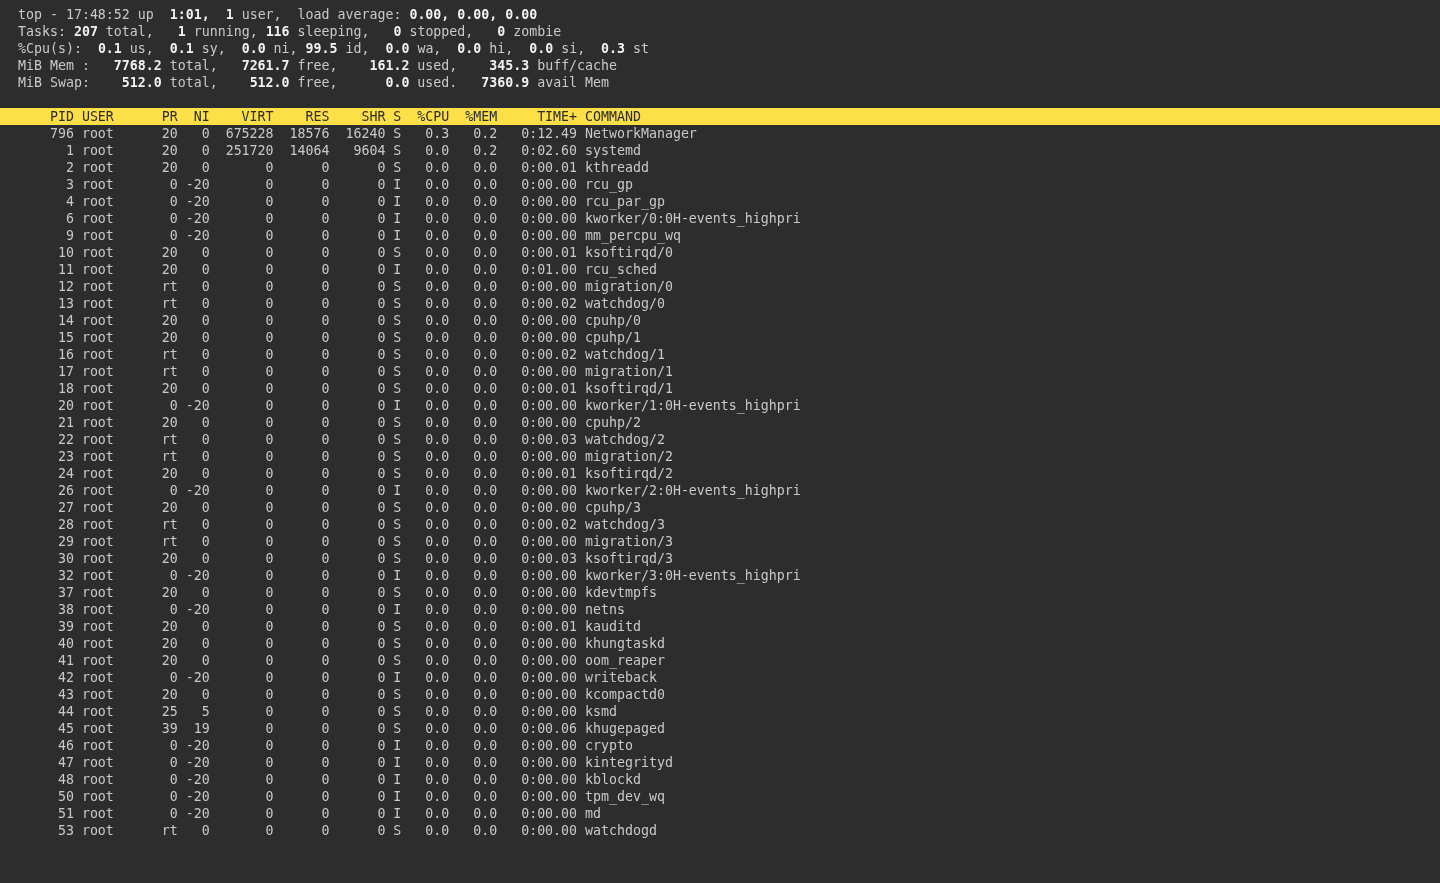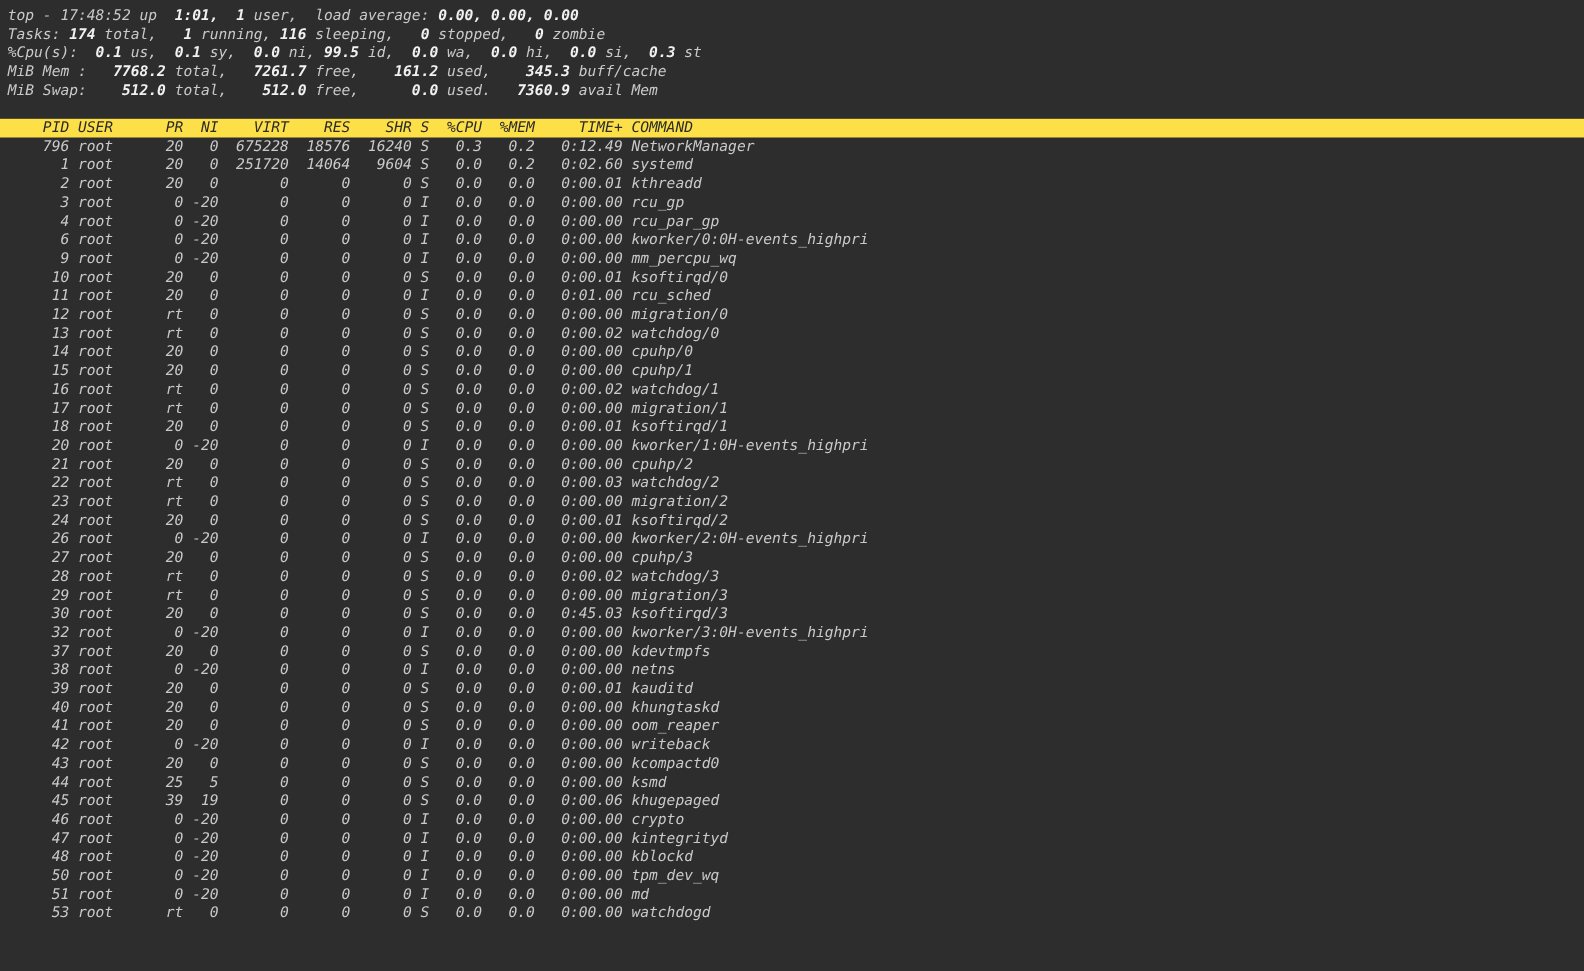--- a/index.html
+++ b/index.html
@@ -19,43 +19,42 @@
     box-sizing: border-box;
     padding-top: 6px;
     font-family: "DejaVu Sans Mono", "Liberation Mono", monospace;
     font-size: 13.28px;
     line-height: 17px;
     color: #c9c9c9;
   }
   .line {
     height: 17px;
     white-space: pre;
-    padding-left: 7px;
-    font-style: italic;
+    padding-left: 18px;
   }
   .line .b {
     font-weight: bold;
     color: #f1f1f1;
   }
   .hdr-bar {
     background: #fde047;
     color: #2b2b2b;
     width: 1440px;
   }
   .rows .line {
     color: #c9c9c9;
   }
 </style>
 </head>
 <body>
 
 <div class="screen">
   <div id="summary">
       <div class="line"><span>top - 17:48:52 up  </span><span class="b">1:01,</span><span>  </span><span class="b">1</span><span> user,  load average: </span><span class="b">0.00, 0.00, 0.00</span></div>
-      <div class="line"><span>Tasks: </span><span class="b">174</span><span> total,   </span><span class="b">1</span><span> running, </span><span class="b">116</span><span> sleeping,   </span><span class="b">0</span><span> stopped,   </span><span class="b">0</span><span> zombie</span></div>
+      <div class="line"><span>Tasks: </span><span class="b">207</span><span> total,   </span><span class="b">1</span><span> running, </span><span class="b">116</span><span> sleeping,   </span><span class="b">0</span><span> stopped,   </span><span class="b">0</span><span> zombie</span></div>
       <div class="line"><span>%Cpu(s):  </span><span class="b">0.1</span><span> us,  </span><span class="b">0.1</span><span> sy,  </span><span class="b">0.0</span><span> ni, </span><span class="b">99.5</span><span> id,  </span><span class="b">0.0</span><span> wa,  </span><span class="b">0.0</span><span> hi,  </span><span class="b">0.0</span><span> si,  </span><span class="b">0.3</span><span> st</span></div>
       <div class="line"><span>MiB Mem :   </span><span class="b">7768.2</span><span> total,   </span><span class="b">7261.7</span><span> free,    </span><span class="b">161.2</span><span> used,    </span><span class="b">345.3</span><span> buff/cache</span></div>
       <div class="line"><span>MiB Swap:    </span><span class="b">512.0</span><span> total,    </span><span class="b">512.0</span><span> free,      </span><span class="b">0.0</span><span> used.   </span><span class="b">7360.9</span><span> avail Mem</span></div>
     </div>
   <div class="line"></div>
   <div class="line hdr-bar" id="table-header">    PID USER      PR  NI    VIRT    RES    SHR S  %CPU  %MEM     TIME+ COMMAND</div>
   <div class="rows" id="table-rows">
       <div class="line">    796 root      20   0  675228  18576  16240 S   0.3   0.2   0:12.49 NetworkManager</div>
       <div class="line">      1 root      20   0  251720  14064   9604 S   0.0   0.2   0:02.60 systemd</div>
       <div class="line">      2 root      20   0       0      0      0 S   0.0   0.0   0:00.01 kthreadd</div>
@@ -74,21 +73,21 @@
       <div class="line">     18 root      20   0       0      0      0 S   0.0   0.0   0:00.01 ksoftirqd/1</div>
       <div class="line">     20 root       0 -20       0      0      0 I   0.0   0.0   0:00.00 kworker/1:0H-events_highpri</div>
       <div class="line">     21 root      20   0       0      0      0 S   0.0   0.0   0:00.00 cpuhp/2</div>
       <div class="line">     22 root      rt   0       0      0      0 S   0.0   0.0   0:00.03 watchdog/2</div>
       <div class="line">     23 root      rt   0       0      0      0 S   0.0   0.0   0:00.00 migration/2</div>
       <div class="line">     24 root      20   0       0      0      0 S   0.0   0.0   0:00.01 ksoftirqd/2</div>
       <div class="line">     26 root       0 -20       0      0      0 I   0.0   0.0   0:00.00 kworker/2:0H-events_highpri</div>
       <div class="line">     27 root      20   0       0      0      0 S   0.0   0.0   0:00.00 cpuhp/3</div>
       <div class="line">     28 root      rt   0       0      0      0 S   0.0   0.0   0:00.02 watchdog/3</div>
       <div class="line">     29 root      rt   0       0      0      0 S   0.0   0.0   0:00.00 migration/3</div>
-      <div class="line">     30 root      20   0       0      0      0 S   0.0   0.0   0:45.03 ksoftirqd/3</div>
+      <div class="line">     30 root      20   0       0      0      0 S   0.0   0.0   0:00.03 ksoftirqd/3</div>
       <div class="line">     32 root       0 -20       0      0      0 I   0.0   0.0   0:00.00 kworker/3:0H-events_highpri</div>
       <div class="line">     37 root      20   0       0      0      0 S   0.0   0.0   0:00.00 kdevtmpfs</div>
       <div class="line">     38 root       0 -20       0      0      0 I   0.0   0.0   0:00.00 netns</div>
       <div class="line">     39 root      20   0       0      0      0 S   0.0   0.0   0:00.01 kauditd</div>
       <div class="line">     40 root      20   0       0      0      0 S   0.0   0.0   0:00.00 khungtaskd</div>
       <div class="line">     41 root      20   0       0      0      0 S   0.0   0.0   0:00.00 oom_reaper</div>
       <div class="line">     42 root       0 -20       0      0      0 I   0.0   0.0   0:00.00 writeback</div>
       <div class="line">     43 root      20   0       0      0      0 S   0.0   0.0   0:00.00 kcompactd0</div>
       <div class="line">     44 root      25   5       0      0      0 S   0.0   0.0   0:00.00 ksmd</div>
       <div class="line">     45 root      39  19       0      0      0 S   0.0   0.0   0:00.06 khugepaged</div>

